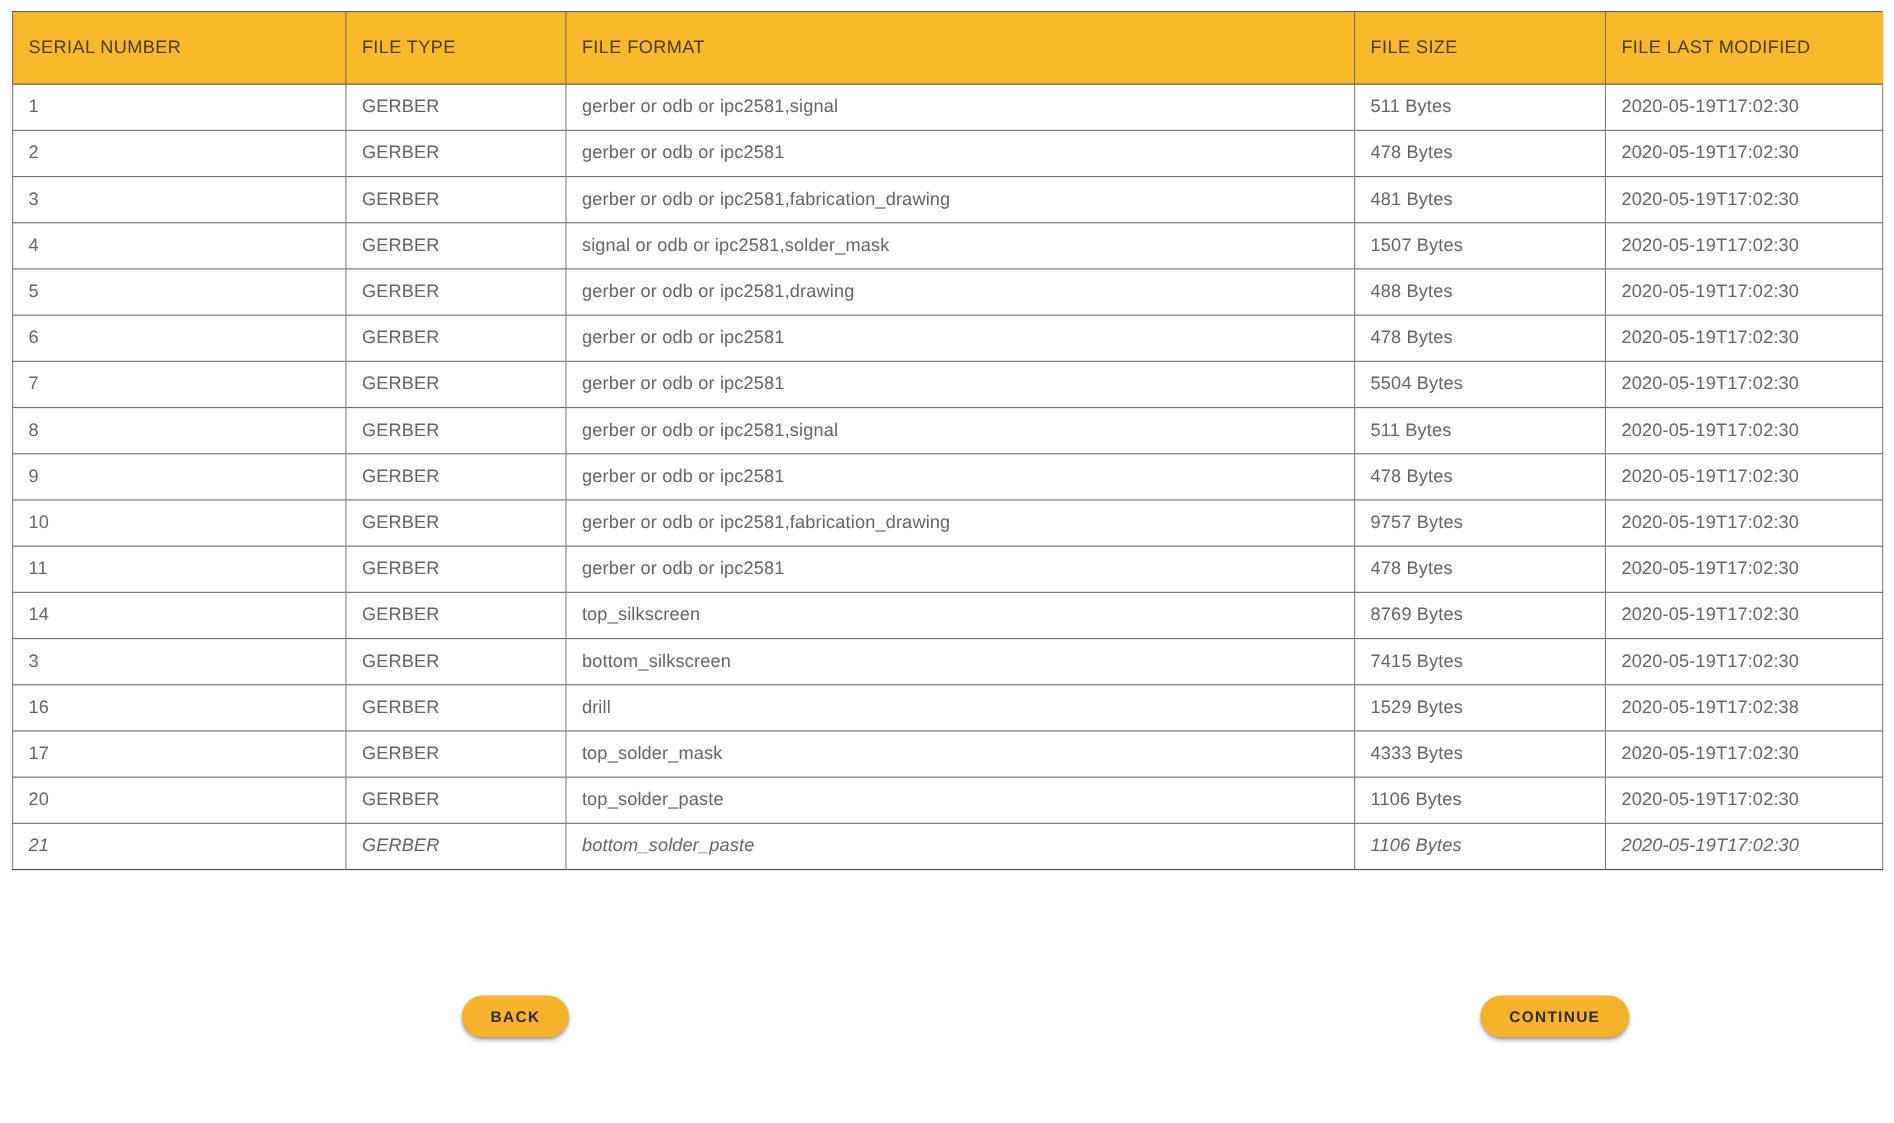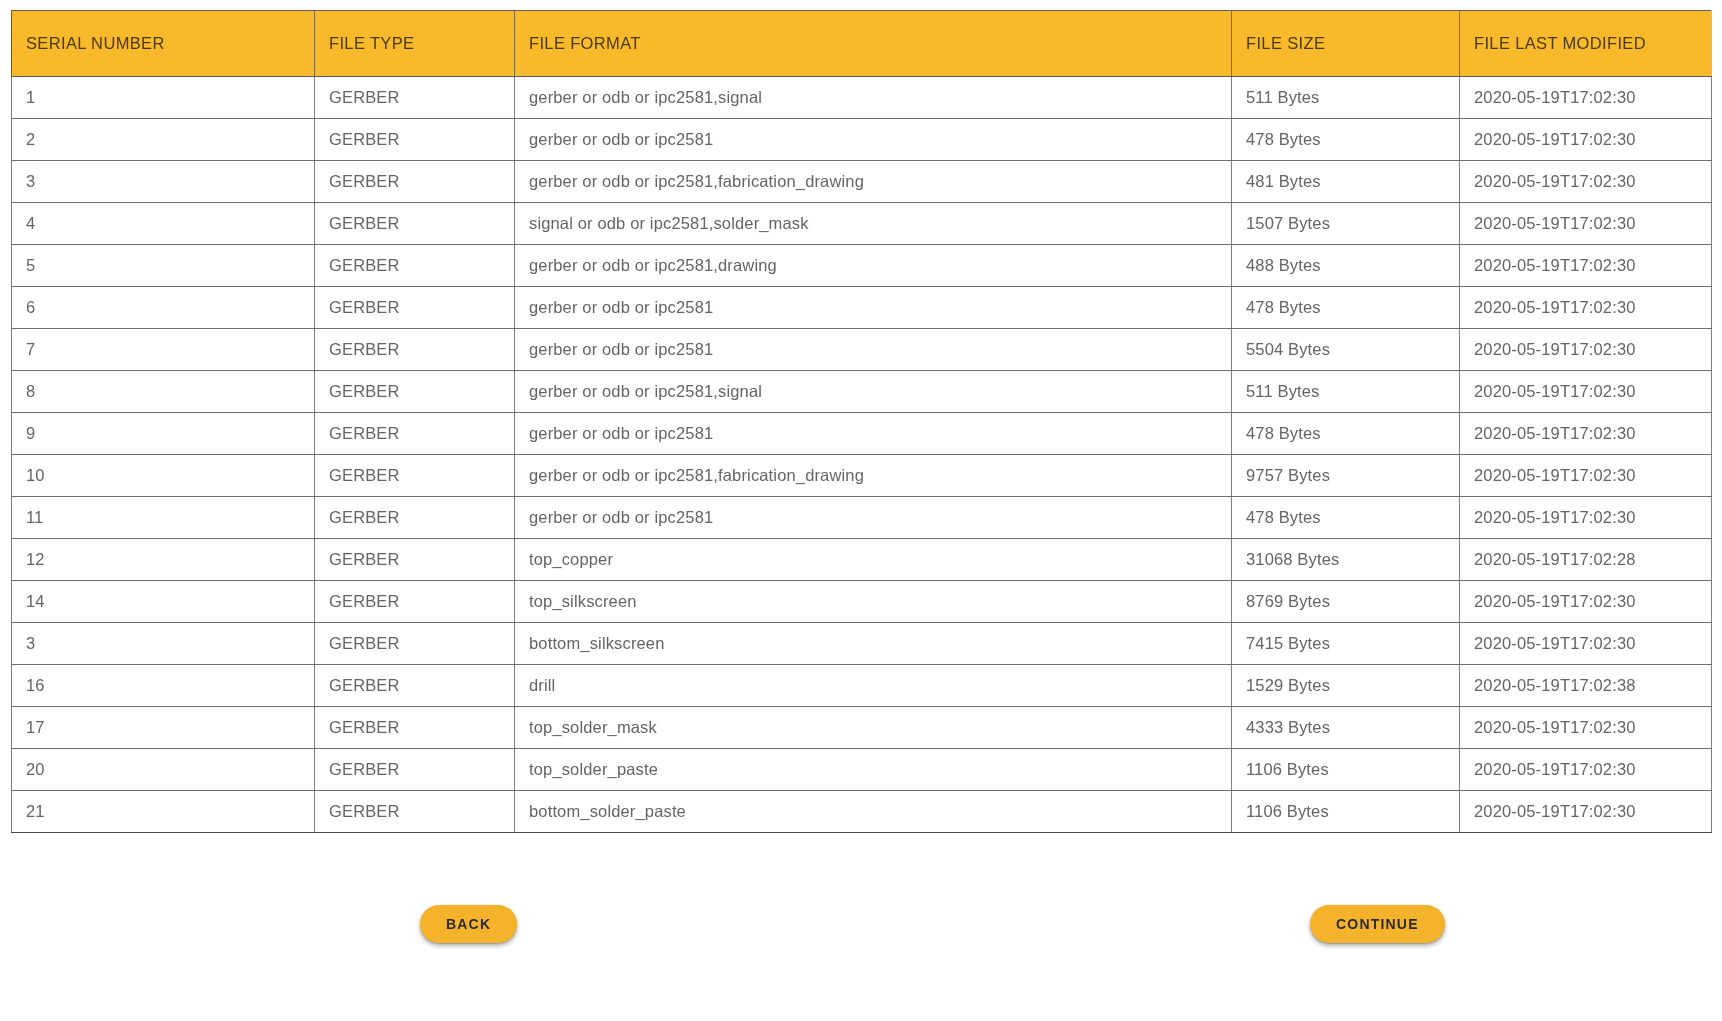--- a/index.html
+++ b/index.html
@@ -77,20 +77,21 @@
     background: #ffffff;
   }
   table.files tbody td:first-child {
     border-left: 1px solid #808080;
   }
   table.files tbody td:last-child {
     border-right: 1px solid #808080;
   }
   table.files tbody tr:last-child td {
     border-bottom: 1px solid #4a4a4a;
+    font-style: italic;
   }
 
   .actions {
     position: absolute;
     left: 0;
     top: 905px;
     width: 1722px;
     height: 70px;
   }
 
@@ -108,21 +109,21 @@
     font-family: "Liberation Sans", sans-serif;
     font-size: 14px;
     font-weight: 700;
     letter-spacing: 1.2px;
     cursor: pointer;
     box-shadow: 0 3px 5px rgba(0,0,0,0.28), 0 1px 2px rgba(0,0,0,0.22);
     padding: 12px 26px;
     user-select: none;
   }
   .btn-back { left: 420px; min-width: 80px; }
-  .btn-continue { left: 1310px; min-width: 120px; }
+  .btn-continue { left: 1346px; min-width: 120px; }
 </style>
 </head>
 <body>
 
 <div class="page">
 
   <div class="table-wrap">
     <table class="files">
       <colgroup>
         <col class="c-serial">
@@ -212,27 +213,20 @@
             <td>2020-05-19T17:02:30</td>
           </tr>
           <tr>
             <td>11</td>
             <td>GERBER</td>
             <td>gerber or odb or ipc2581</td>
             <td>478 Bytes</td>
             <td>2020-05-19T17:02:30</td>
           </tr>
           <tr>
-            <td>12</td>
-            <td>GERBER</td>
-            <td>top_copper</td>
-            <td>31068 Bytes</td>
-            <td>2020-05-19T17:02:28</td>
-          </tr>
-          <tr>
             <td>14</td>
             <td>GERBER</td>
             <td>top_silkscreen</td>
             <td>8769 Bytes</td>
             <td>2020-05-19T17:02:30</td>
           </tr>
           <tr>
             <td>3</td>
             <td>GERBER</td>
             <td>bottom_silkscreen</td>

